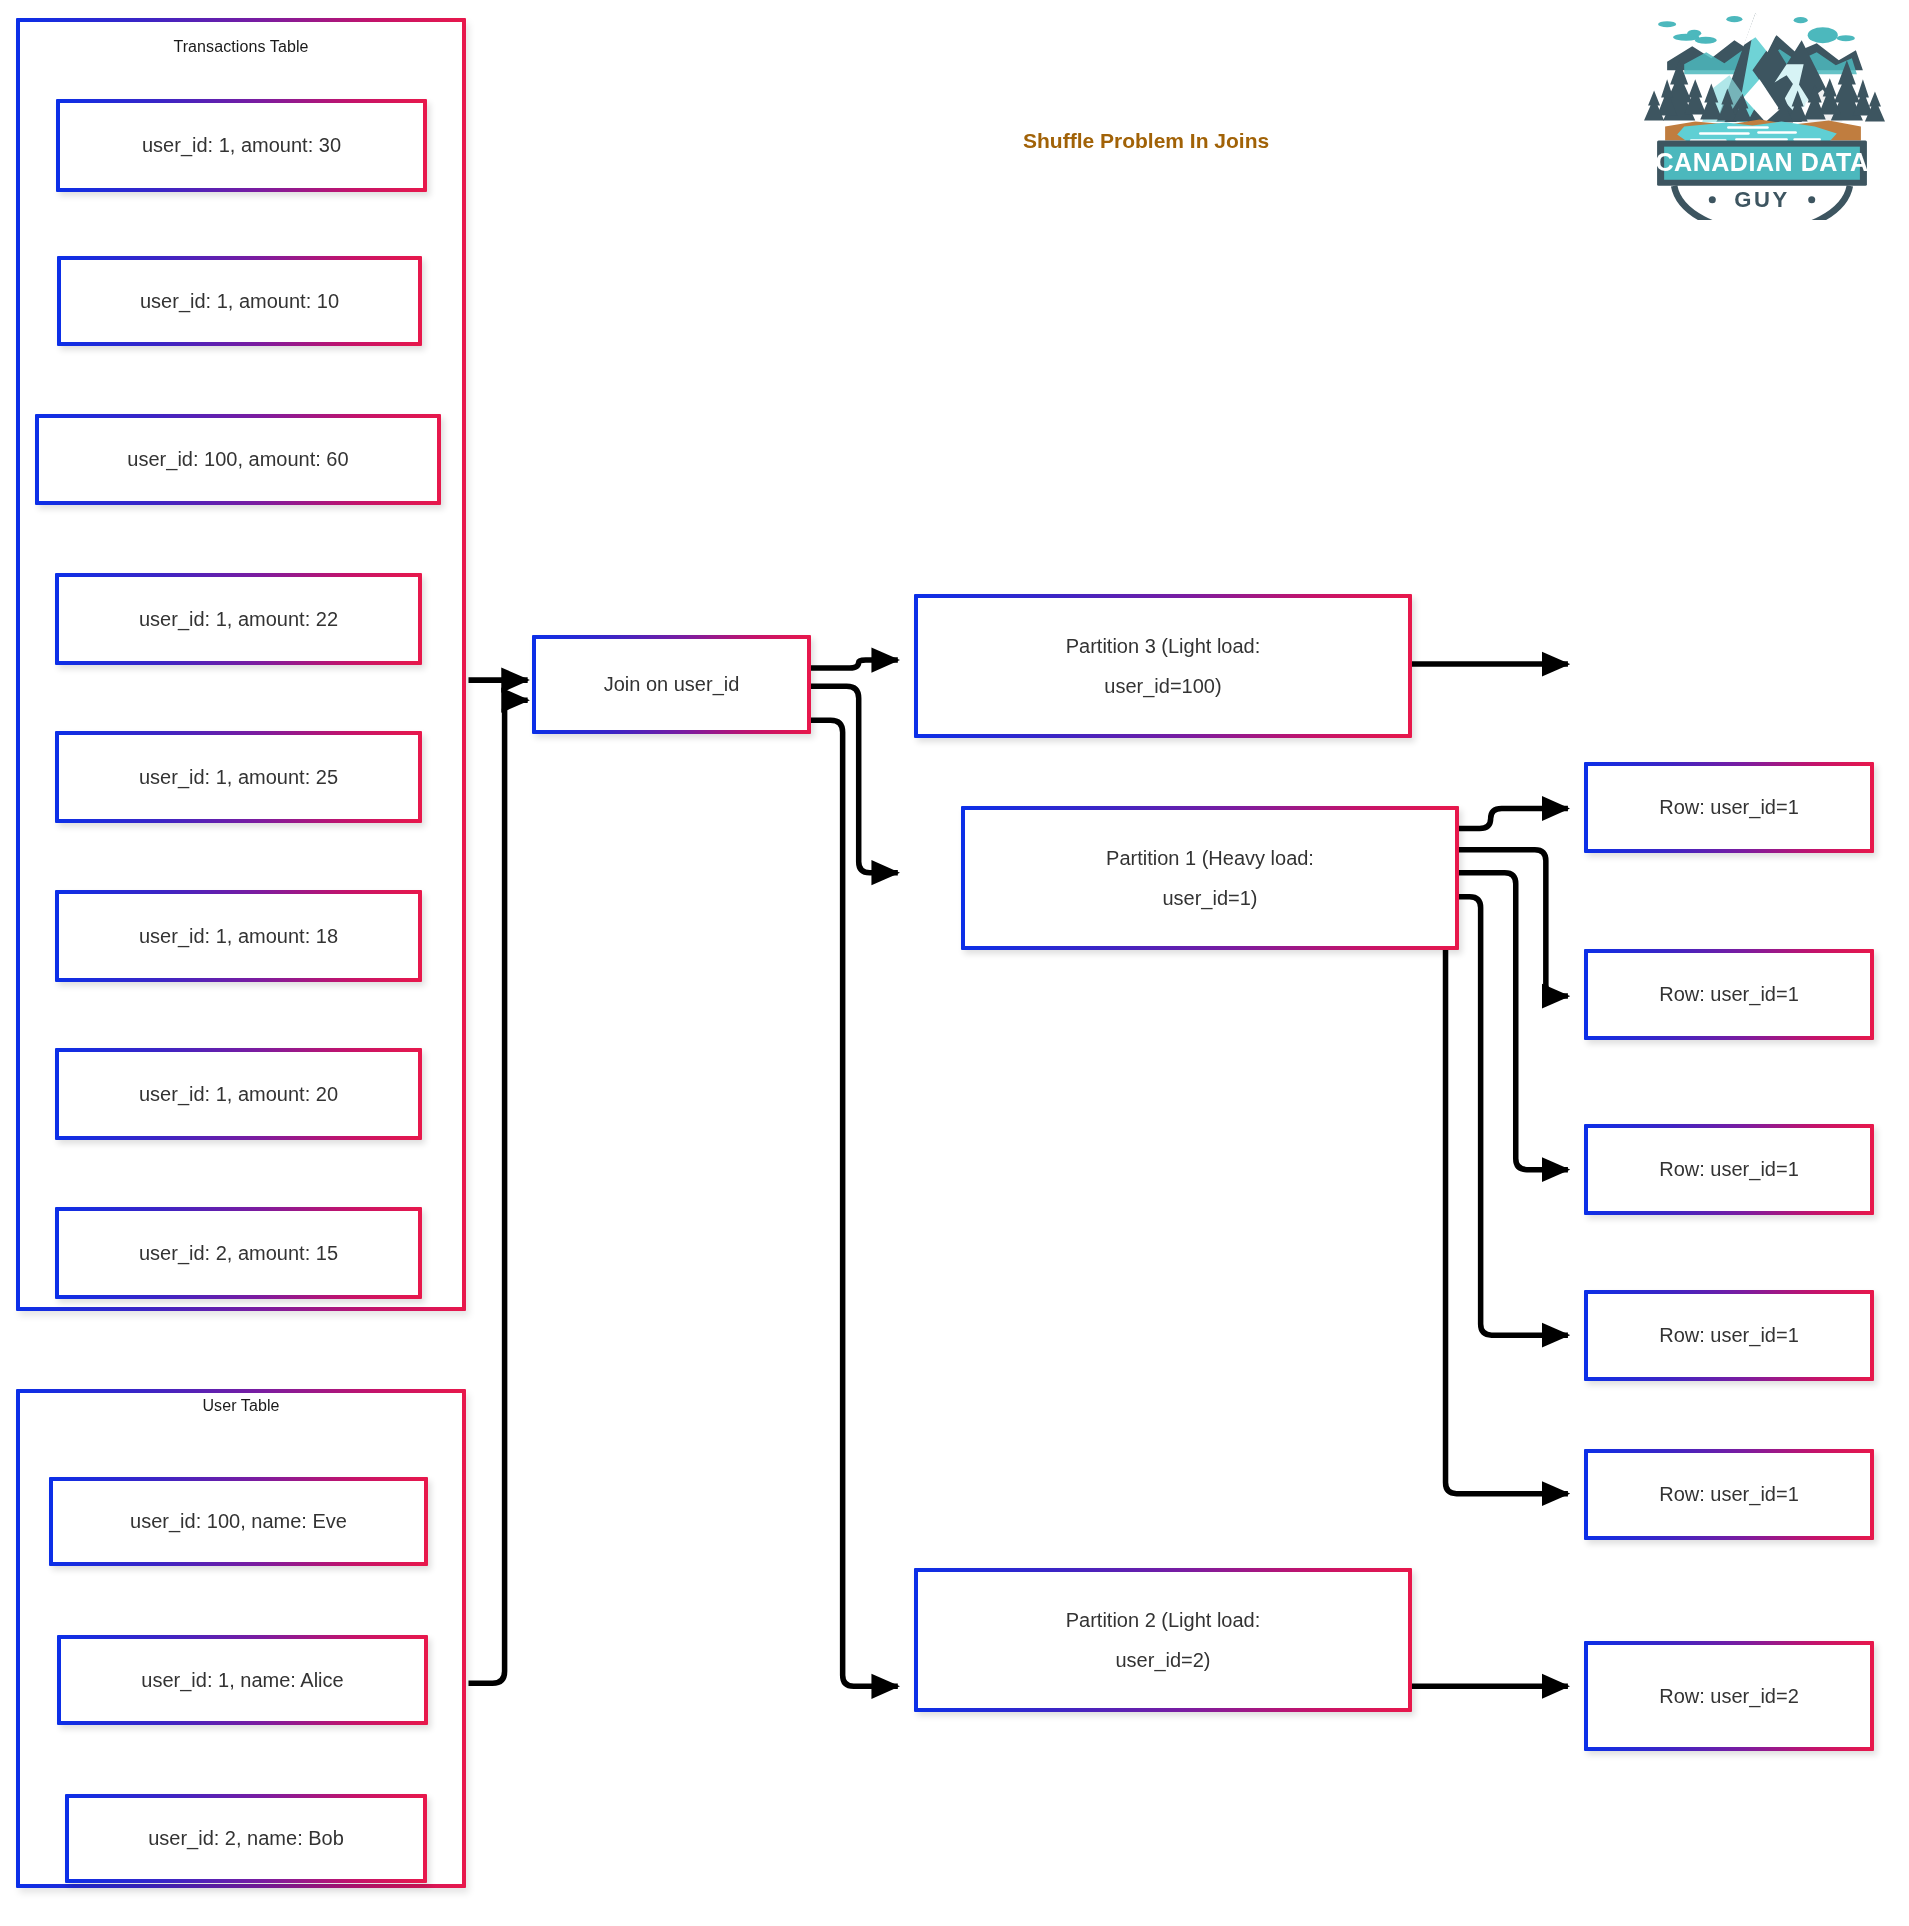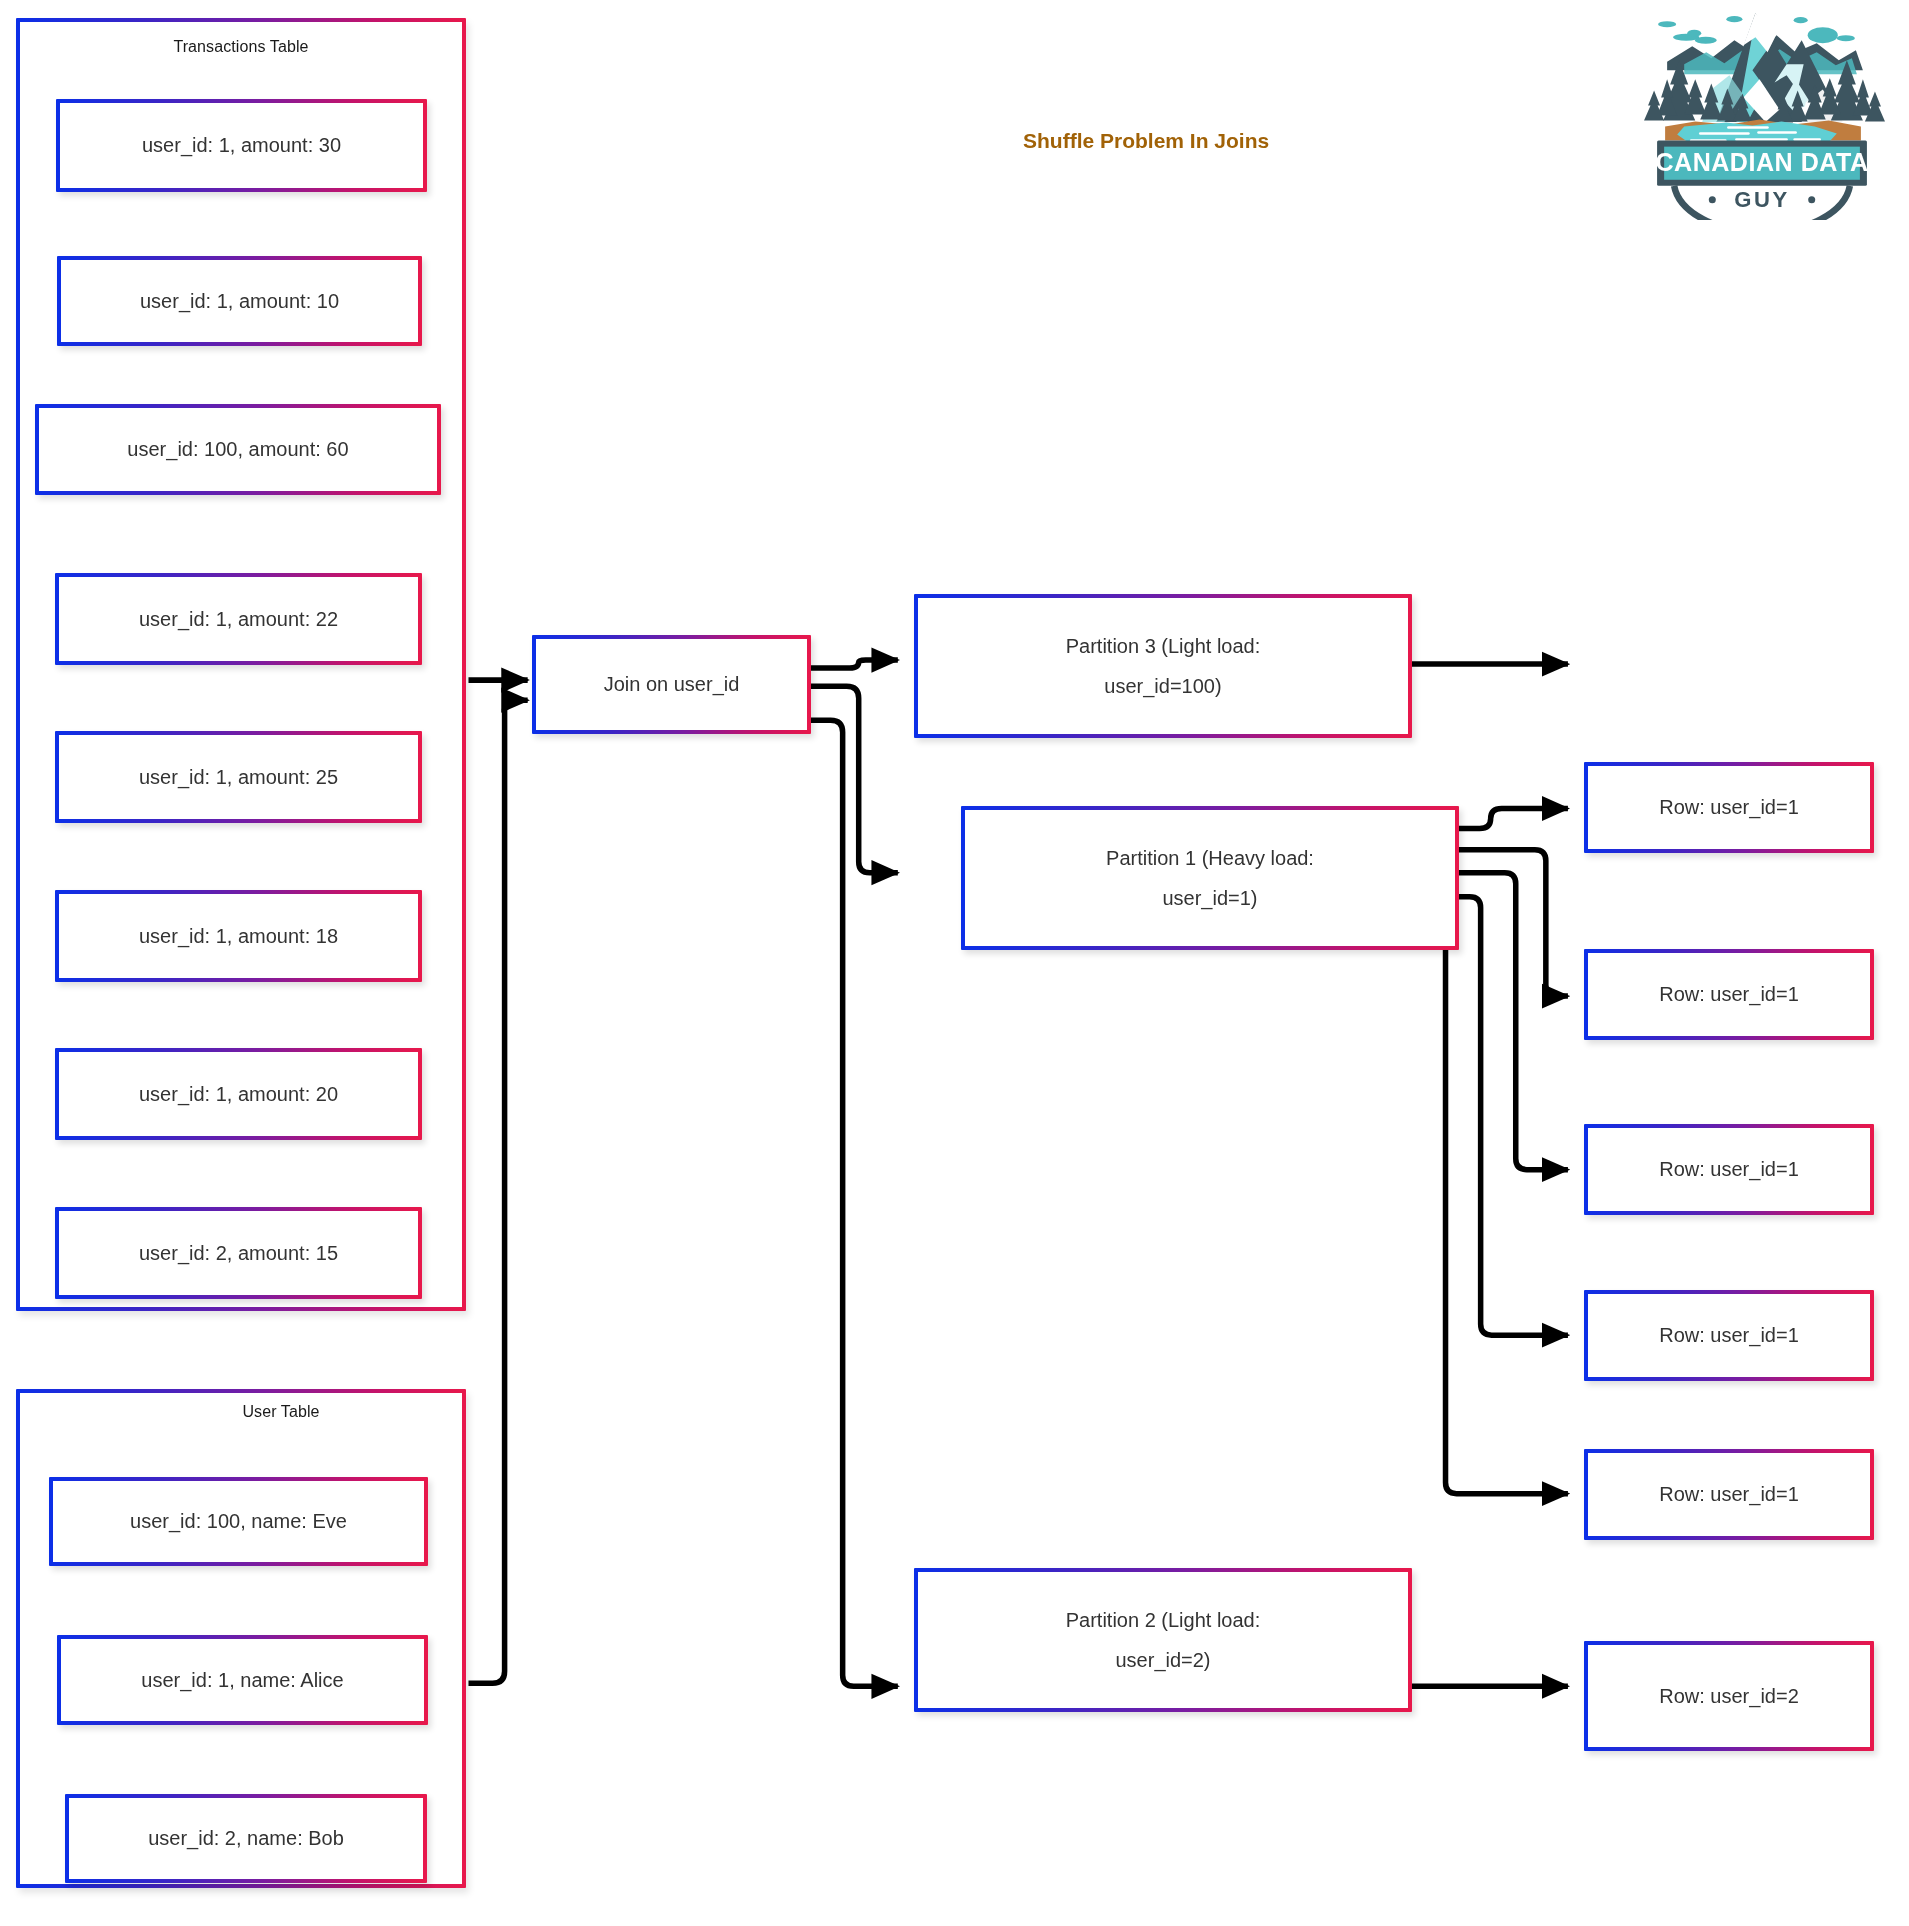--- a/index.html
+++ b/index.html
@@ -182,41 +182,41 @@
   <div class="node container" style="left:16px; top:18px; width:450px; height:1293px;">
     <div class="container-title" style="margin-top:13px;">Transactions Table</div>
   </div>
 
   <div class="node" style="left:56px; top:99px; width:371px; height:93px;">
     <span class="leaf-label">user_id: 1, amount: 30</span>
   </div>
   <div class="node" style="left:57px; top:256px; width:365px; height:90px;">
     <span class="leaf-label">user_id: 1, amount: 10</span>
   </div>
-  <div class="node" style="left:35px; top:404px; width:406px; height:91px;">
+  <div class="node" style="left:35px; top:414px; width:406px; height:91px;">
     <span class="leaf-label">user_id: 100, amount: 60</span>
   </div>
   <div class="node" style="left:55px; top:573px; width:367px; height:92px;">
     <span class="leaf-label">user_id: 1, amount: 22</span>
   </div>
   <div class="node" style="left:55px; top:731px; width:367px; height:92px;">
     <span class="leaf-label">user_id: 1, amount: 25</span>
   </div>
   <div class="node" style="left:55px; top:890px; width:367px; height:92px;">
     <span class="leaf-label">user_id: 1, amount: 18</span>
   </div>
   <div class="node" style="left:55px; top:1048px; width:367px; height:92px;">
     <span class="leaf-label">user_id: 1, amount: 20</span>
   </div>
   <div class="node" style="left:55px; top:1207px; width:367px; height:92px;">
     <span class="leaf-label">user_id: 2, amount: 15</span>
   </div>
 
   <div class="node container" style="left:16px; top:1389px; width:450px; height:499px;">
-    <div class="container-title" style="margin-top:7px;padding-left:40px;">User Table</div>
+    <div class="container-title" style="margin-top:1px;">User Table</div>
   </div>
 
   <div class="node" style="left:49px; top:1477px; width:379px; height:89px;">
     <span class="leaf-label">user_id: 100, name: Eve</span>
   </div>
   <div class="node" style="left:57px; top:1635px; width:371px; height:90px;">
     <span class="leaf-label">user_id: 1, name: Alice</span>
   </div>
   <div class="node" style="left:65px; top:1794px; width:362px; height:89px;">
     <span class="leaf-label">user_id: 2, name: Bob</span>

